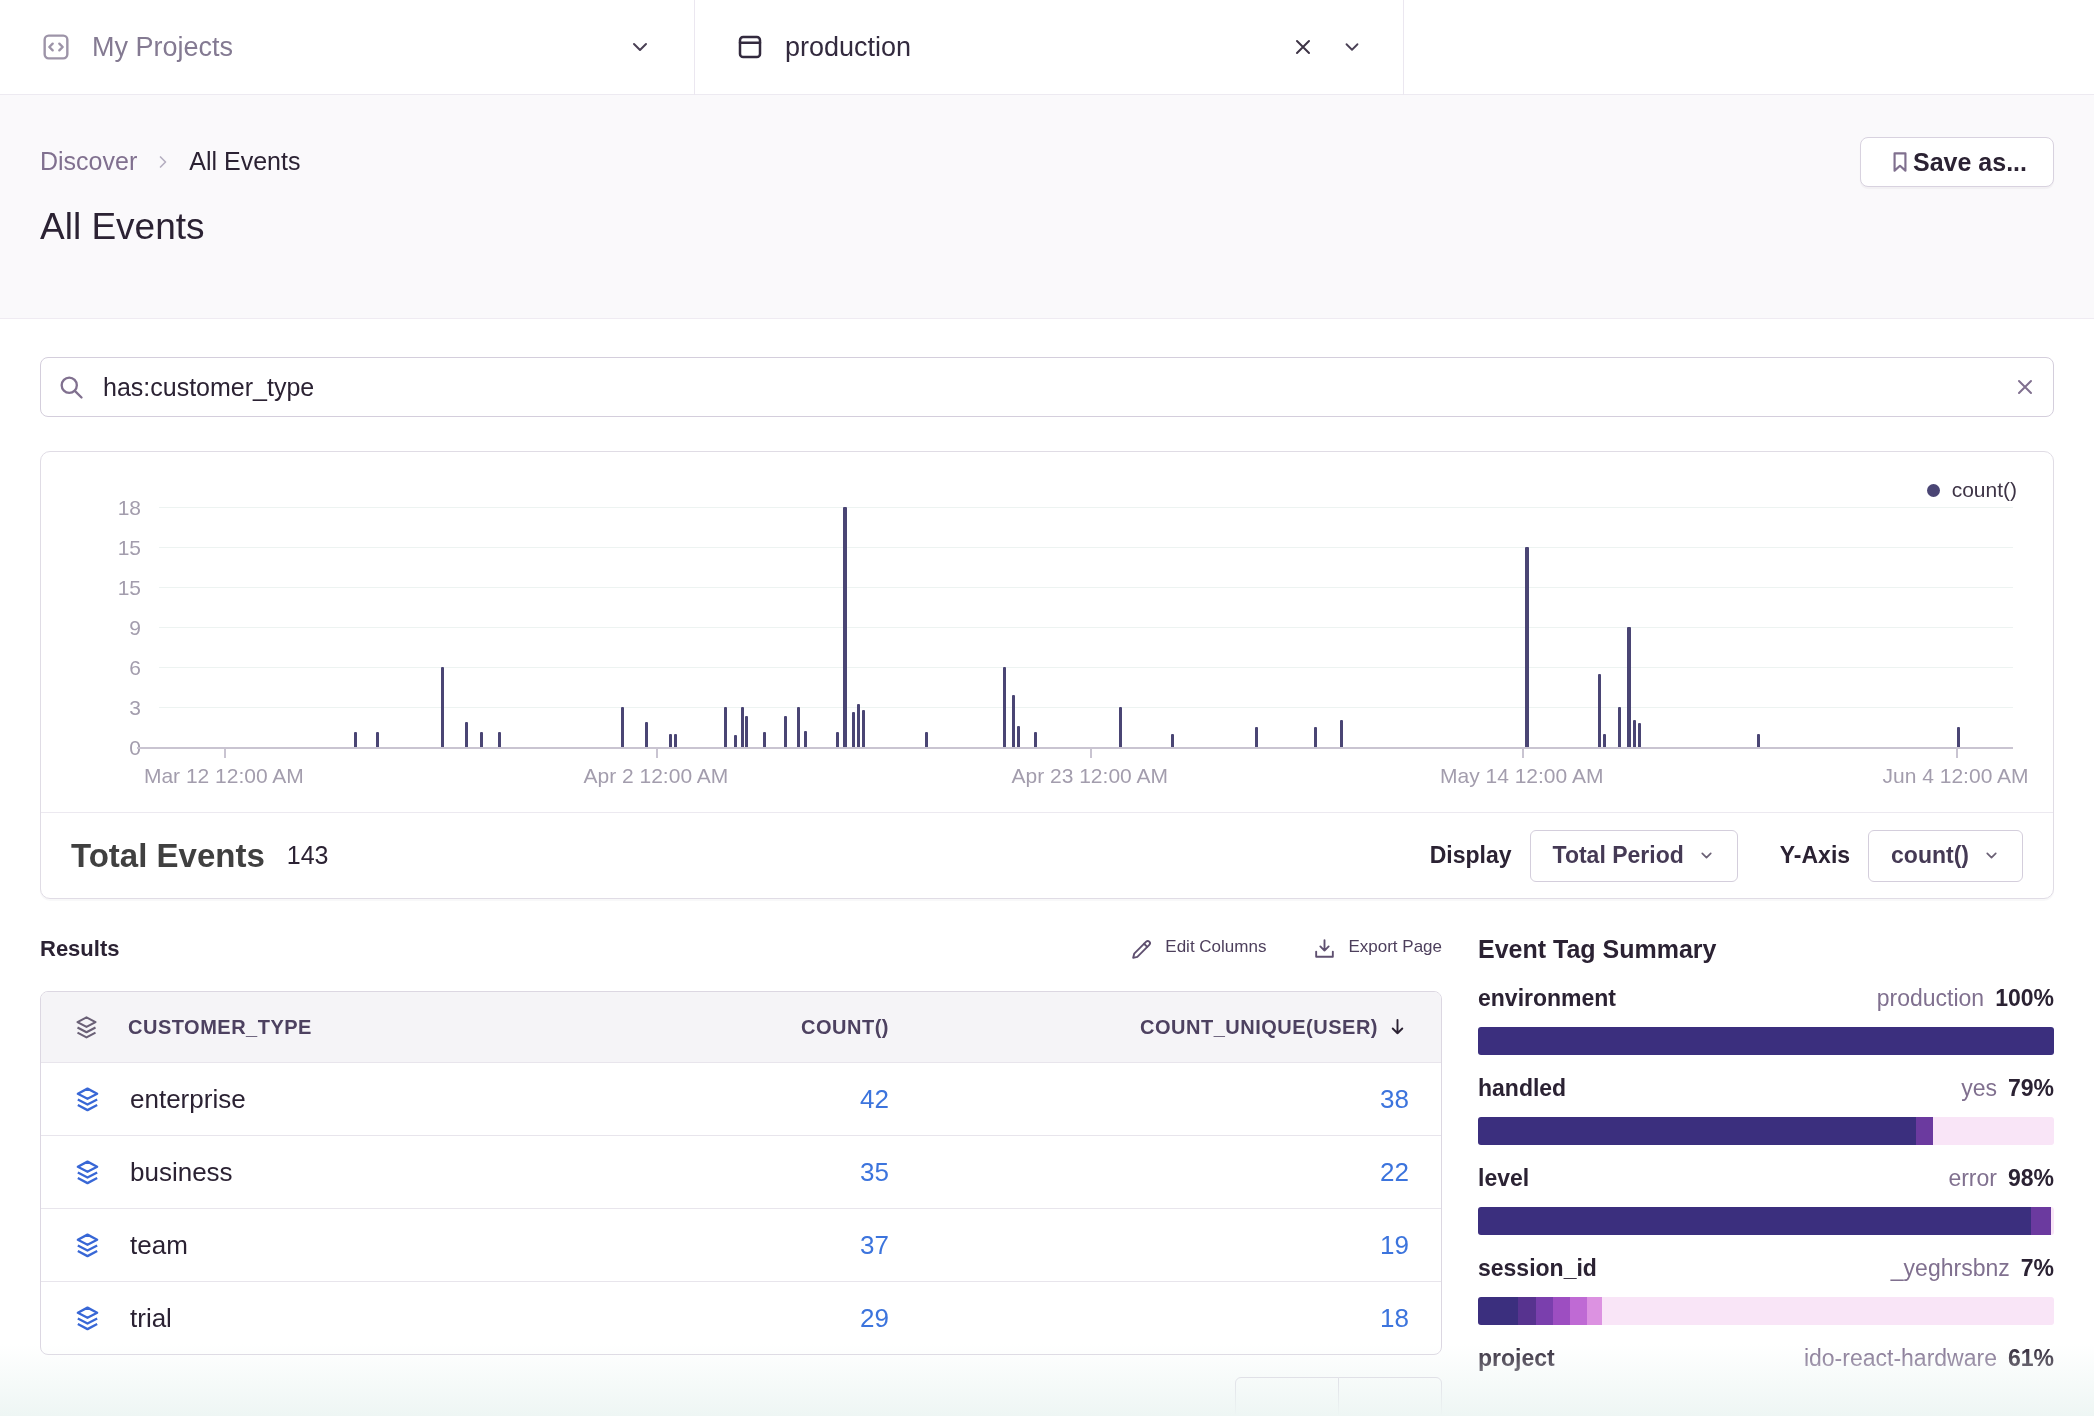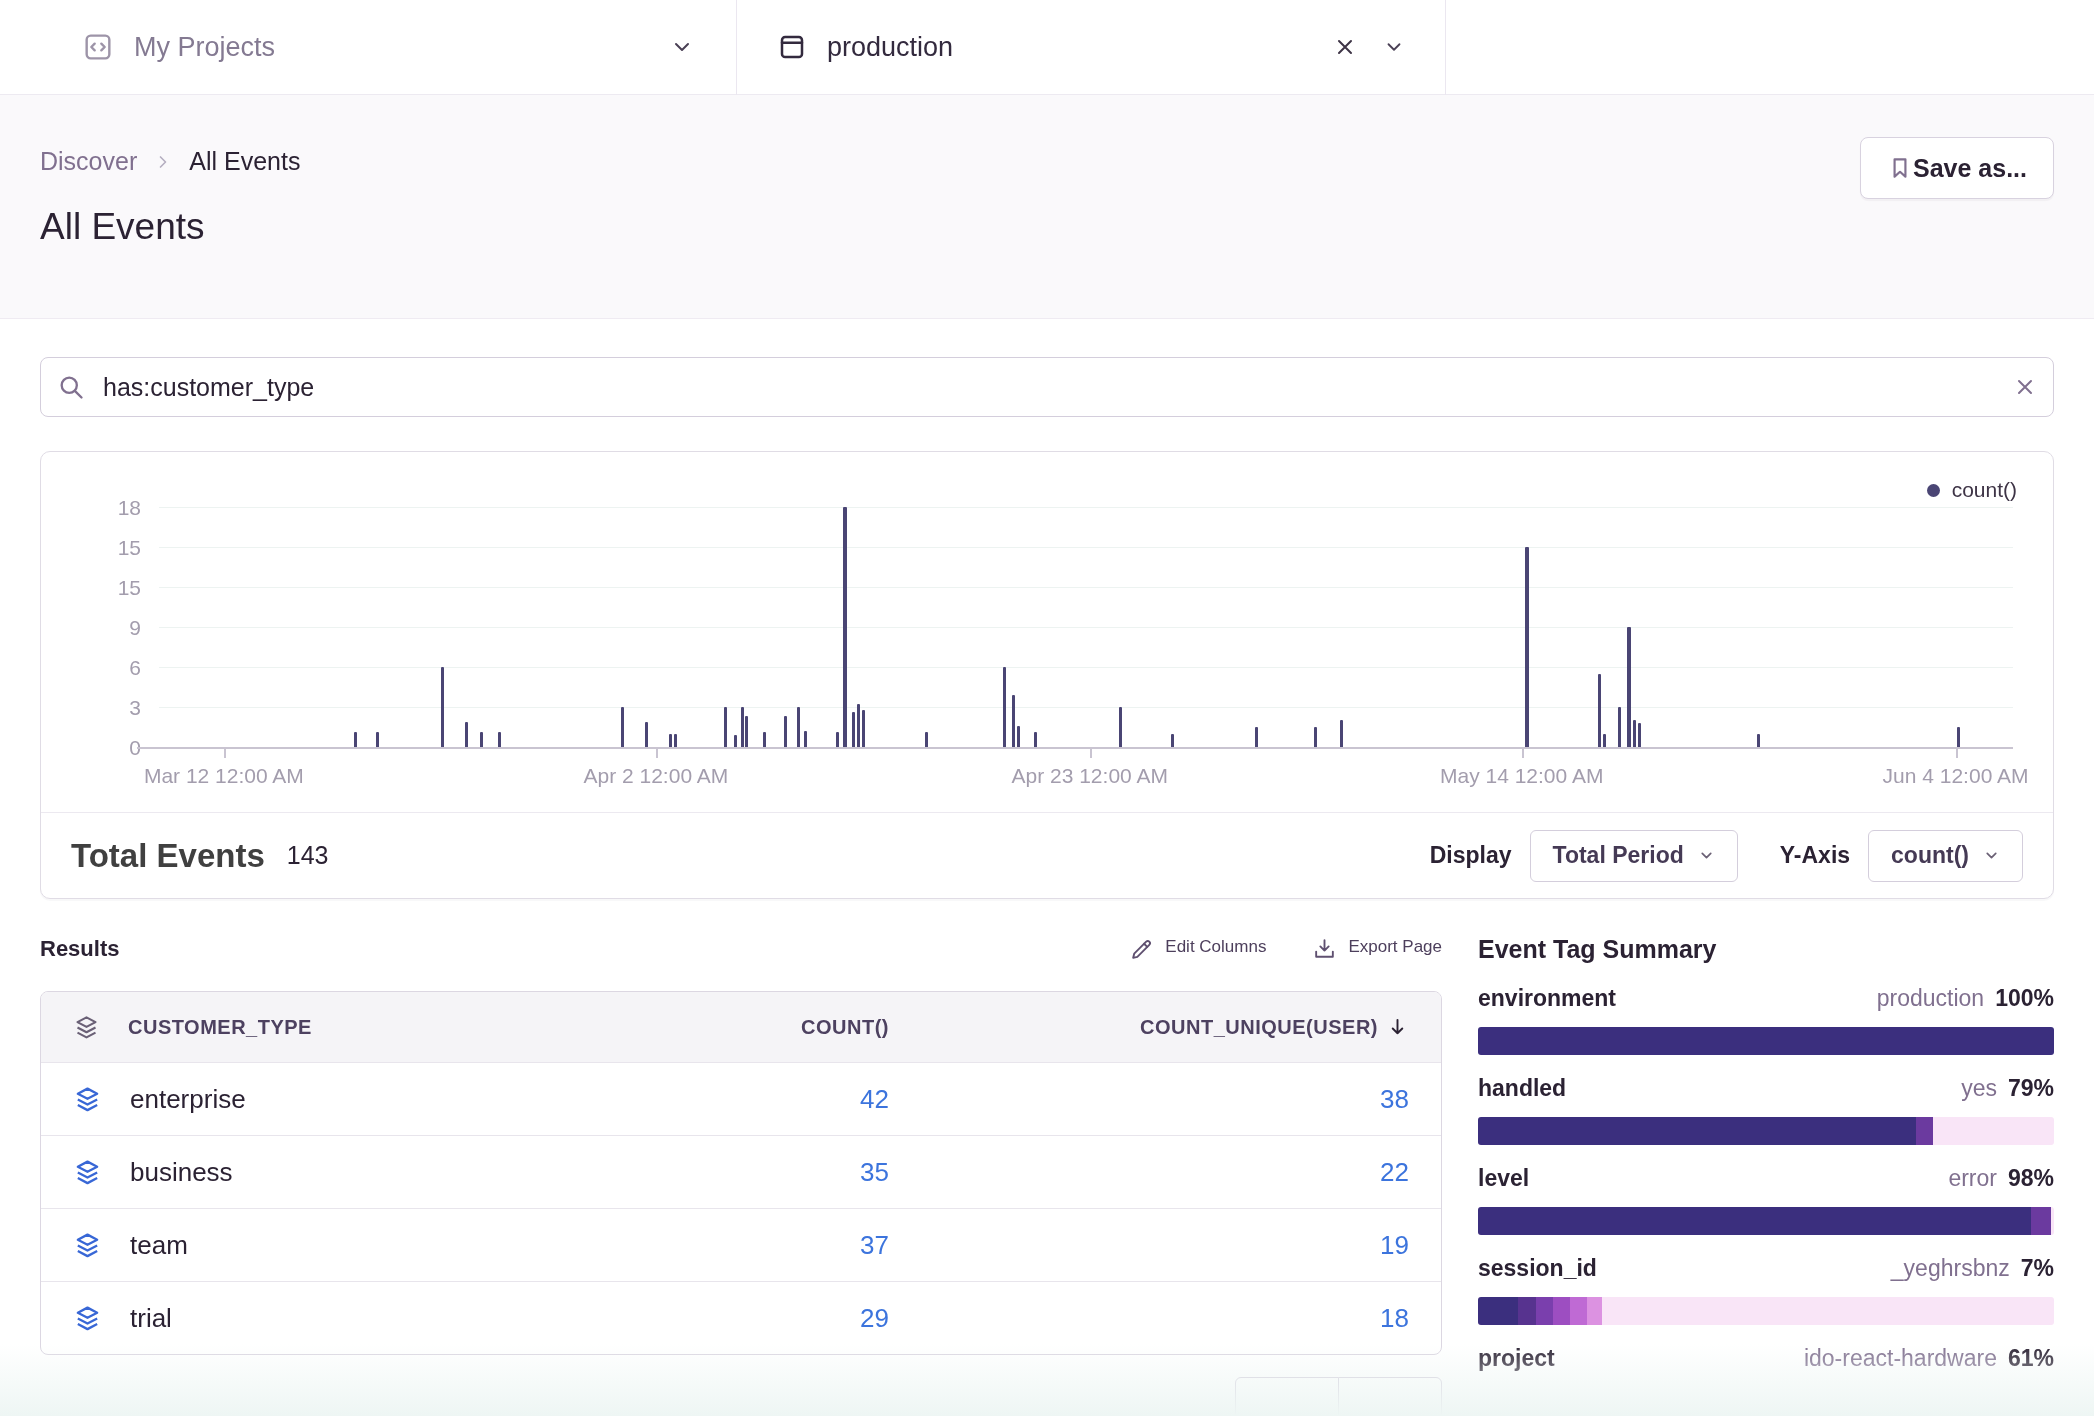--- a/index.html
+++ b/index.html
@@ -7,42 +7,42 @@
   body {
     font-family: "Liberation Sans", "DejaVu Sans", sans-serif;
     background: #ffffff;
     color: #2B2233;
     position: relative;
   }
   svg { display: block; }
   .icon { flex: none; }
 
   
-  .topbar { height: 95px; display: flex; align-items: flex-start; background: #fff; border-bottom: 1px solid #EDEAF1; padding-left: 42px; }
+  .topbar { height: 95px; display: flex; align-items: flex-start; background: #fff; border-bottom: 1px solid #EDEAF1; }
   .tb-sec { display: flex; align-items: center; height: 100%; }
   .tb-left  { width: 694px; padding: 0 42px 0 40px; }
   .tb-mid   { width: 708px; padding: 0 40px; }
   .tb-right { flex: 1; padding: 0 44px 0 44px; }
   .tb-divider { width: 1px; height: 95px; background: #EBE7F0; flex: none; }
   .tb-icon { color: #9D94A8; margin-right: 20px; }
   .tb-icon-dark { color: #332A3E; margin-right: 20px; }
   .tb-label-muted { font-size: 27px; color: #847A92; }
   .tb-label-dark  { font-size: 27px; color: #332A3E; font-weight: 400; }
   .tb-spacer { flex: 1; }
   .tb-x { color: #3E3446; margin-right: 26px; cursor: pointer; }
   .tb-chev { color: #4A4055; cursor: pointer; }
 
   
   .pagehead { height: 224px; background: #FAF9FB; border-bottom: 1px solid #EFEBF2; padding: 0 40px; position: relative; }
   .breadcrumb { display: flex; align-items: center; gap: 16px; padding-top: 52px; font-size: 25px; }
   .crumb-muted { color: #80708F; cursor: pointer; }
   .crumb-sep { color: #B5AEC0; }
   .crumb-current { color: #2B2233; }
   .page-title { margin-top: 30px; font-size: 37px; font-weight: 400; color: #2B2233; }
-  .save-btn { position: absolute; top: 42px; right: 40px; height: 62px; display: inline-flex; align-items: center; 
+  .save-btn { position: absolute; top: 42px; right: 40px; height: 50px; display: inline-flex; align-items: center; 
     background: #fff; border: 1px solid #D8D2DF; border-radius: 8px; padding: 0 26px; font-size: 25px; font-weight: 700;
     color: #2B2233; cursor: pointer; box-shadow: 0 2px 1px rgba(43,34,51,0.04); }
   .save-btn .icon { color: #80708F; }
 
   
   .content { padding: 0 40px; position: relative; }
 
   .searchbar { margin-top: 38px; height: 60px; border: 1px solid #D4CEDC; border-radius: 8px; background: #fff;
     display: flex; align-items: center; padding: 0 16px; gap: 18px; }
   .searchbar .icon { color: #80708F; }

